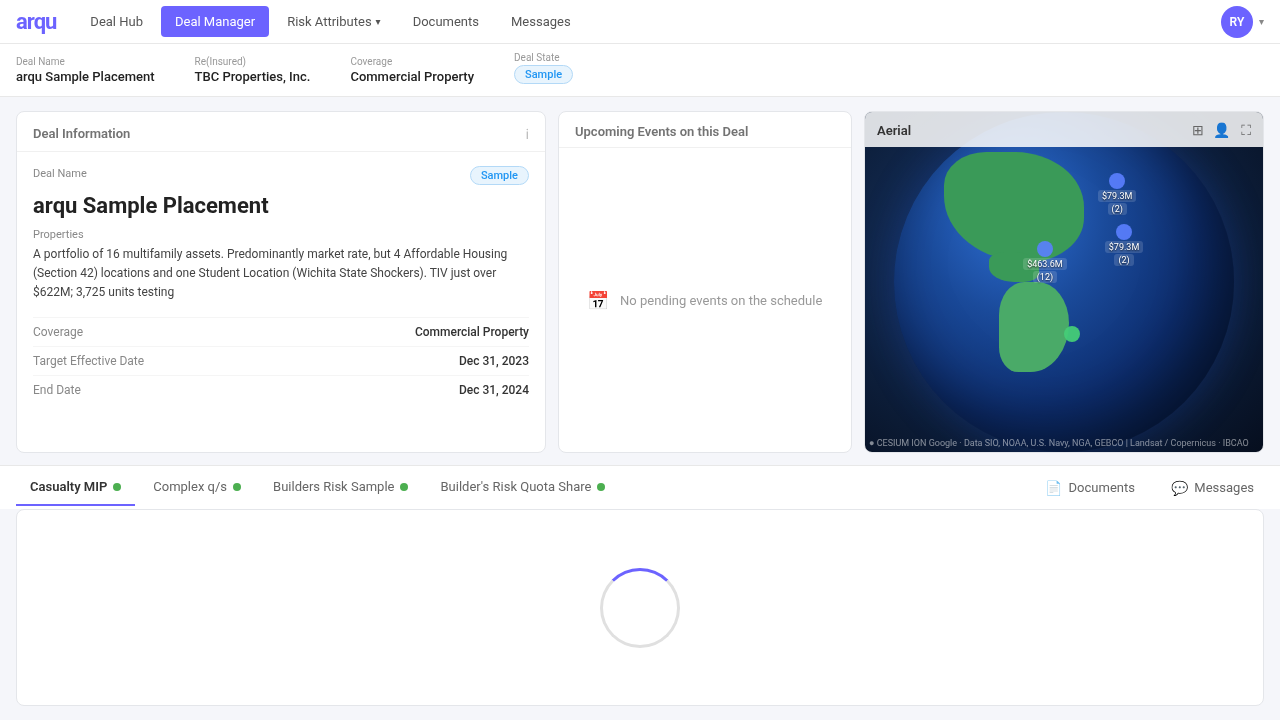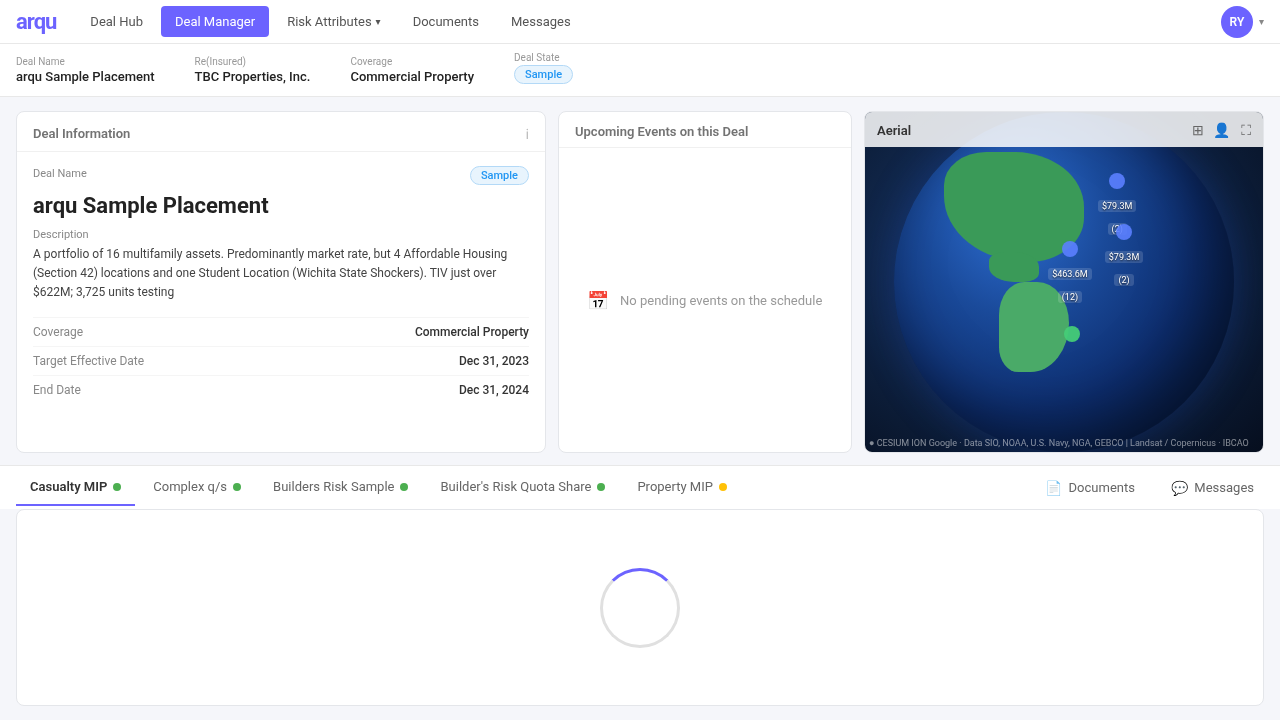--- a/index.html
+++ b/index.html
@@ -252,21 +252,21 @@
       width: 50px; height: 30px;
       top: 140px; left: 95px;
       background: #3a9a58;
       border-radius: 30% 50%;
     }
     .map-cluster {
       position: absolute;
       display: flex;
       flex-direction: column;
       align-items: center;
-      gap: 11px;
+      gap: 1px;
     }
     .cluster-dot {
       width: 16px;
       height: 16px;
       border-radius: 50%;
       display: flex;
       align-items: center;
       justify-content: center;
     }
     .cluster-dot.blue { background: #5b7fff; opacity: 0.9; }
@@ -448,21 +448,21 @@
         <div class="card-header">
           <span class="card-title">Deal Information</span>
           <span class="info-icon">ℹ</span>
         </div>
         <div class="card-body">
           <div class="deal-name-header">
             <span class="deal-field-label">Deal Name</span>
             <span class="deal-name-badge">Sample</span>
           </div>
           <div class="deal-info-title">arqu Sample Placement</div>
-          <div class="deal-field-label">Description</div>
+          <div class="deal-field-label">Properties</div>
           <div class="deal-description">A portfolio of 16 multifamily assets. Predominantly market rate, but 4 Affordable Housing (Section 42) locations and one Student Location (Wichita State Shockers). TIV just over $622M; 3,725 units testing</div>
           <div class="deal-row">
             <span class="deal-row-label">Coverage</span>
             <span class="deal-row-value">Commercial Property</span>
           </div>
           <div class="deal-row">
             <span class="deal-row-label">Target Effective Date</span>
             <span class="deal-row-value">Dec 31, 2023</span>
           </div>
           <div class="deal-row">
@@ -496,21 +496,21 @@
 
             <div class="land-mass land-na"></div>
             <div class="land-mass land-sa"></div>
             <div class="land-mass land-mex"></div>
 
             <div class="map-cluster" style="top:18%; left:60%;">
               <div class="cluster-dot blue"></div>
               <div class="cluster-label">$79.3M</div>
               <div class="cluster-label">(2)</div>
             </div>
-            <div class="map-cluster" style="top:38%; left:38%;margin-left:25px;">
+            <div class="map-cluster" style="top:38%; left:38%;">
               <div class="cluster-dot blue"></div>
               <div class="cluster-label">$463.6M</div>
               <div class="cluster-label">(12)</div>
             </div>
             <div class="map-cluster" style="top:33%; left:62%;">
               <div class="cluster-dot blue"></div>
               <div class="cluster-label">$79.3M</div>
               <div class="cluster-label">(2)</div>
             </div>
             <div class="map-cluster" style="top:63%; left:50%;">
@@ -533,24 +533,20 @@
           <span class="tab-dot dot-green"></span>
         </div>
         <div class="tab-item">
           <span>Builders Risk Sample</span>
           <span class="tab-dot dot-green"></span>
         </div>
         <div class="tab-item">
           <span>Builder's Risk Quota Share</span>
           <span class="tab-dot dot-green"></span>
         </div>
-        <div class="tab-item">
-          <span>Property MIP</span>
-          <span class="tab-dot dot-yellow"></span>
-        </div>
       </div>
       <div class="tabs-actions">
         <div class="tab-action-btn">
           <span class="tab-action-icon">📄</span>
           <span>Documents</span>
         </div>
         <div class="tab-action-btn">
           <span class="tab-action-icon">💬</span>
           <span>Messages</span>
         </div>

